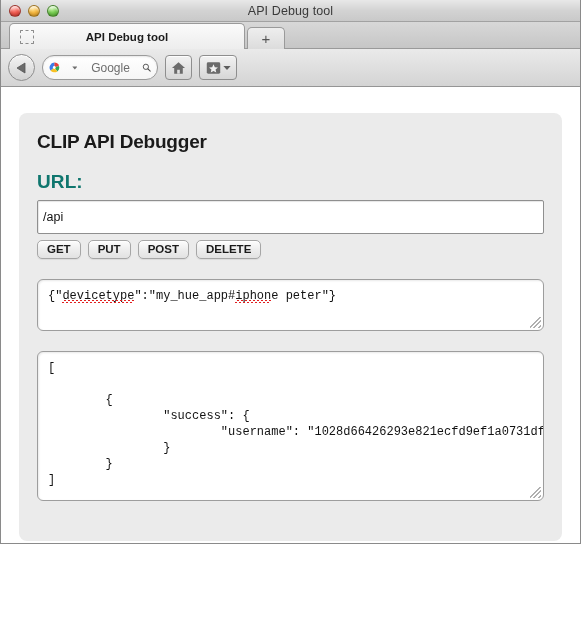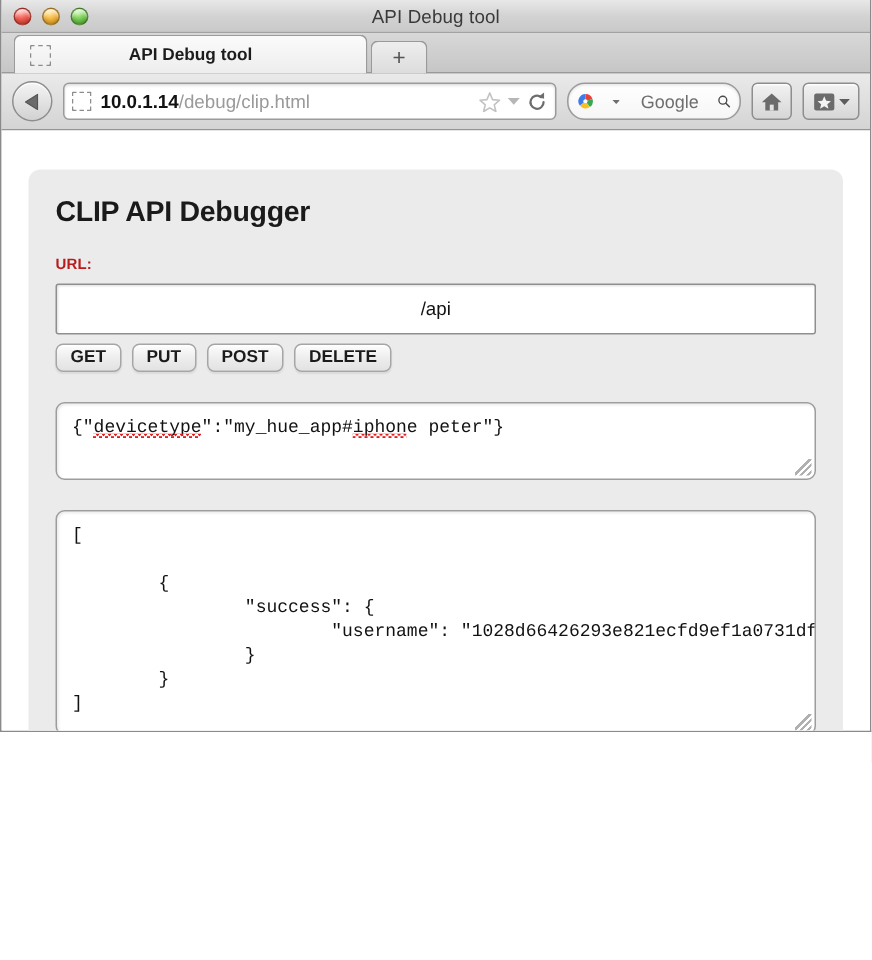--- a/index.html
+++ b/index.html
@@ -7,21 +7,21 @@
   body {
     width: 581px; height: 640px;
     font-family: "Liberation Sans", sans-serif;
     background: #ffffff;
     overflow: hidden;
   }
 
   
   #window {
     position: relative;
-    width: 581px; height: 488px;
+    width: 581px; height: 544px;
     background: #ffffff;
     border: 1px solid #8a8a8a;
     border-top: none;
     overflow: hidden;
   }
 
   
   #titlebar {
     position: relative;
     height: 22px;
@@ -149,32 +149,31 @@
     background: #ebebeb;
     border-radius: 8px;
     padding: 18px 18px 20px 18px;
   }
   h1#page-title {
     margin: 0 0 18px 0;
     font-size: 19px; font-weight: bold; color: #1a1a1a;
     letter-spacing: -0.2px;
   }
   .field-label {
-    font-size: 10px; font-weight: bold; color: #b91c1c;
+    font-size: 19px; font-weight: bold; color: #0f766e;
     margin-bottom: 7px; letter-spacing: 0.1px;
   }
   input.url-input {
     display: block; width: 100%; height: 23px;
     font-family: "Liberation Sans", sans-serif; font-size: 12.5px;
     color: #111; background: #fff;
     border: 1px solid #8f8f8f; border-radius: 2px;
     padding: 16px 5px; margin: 0 0 6px 0;
     box-shadow: inset 1px 1px 1px rgba(0,0,0,0.10);
     outline: none;
-    text-align: center;
   }
   .verb-row { display: flex; gap: 7px; margin-bottom: 20px; }
   button.verb {
     font-family: "Liberation Sans", sans-serif;
     font-size: 11.5px; color: #1b1b1b;
     background: linear-gradient(to bottom, #fdfdfd 0%, #ededed 52%, #e2e2e2 100%);
     border: 1px solid #a6a6a6; border-radius: 5px;
     padding: 2px 9px 3px 9px;
     box-shadow: 0 1px 1px rgba(0,0,0,0.07), inset 0 1px 0 #ffffff;
     cursor: default;
@@ -243,36 +242,20 @@
   </div>
 
   <div id="navbar">
 
     <div class="backbtn">
       <svg width="11" height="12" viewBox="0 0 11 12">
         <polygon points="9,1 9,11 1,6" fill="#6b6b6b" stroke="#555" stroke-width="0.8" stroke-linejoin="round"></polygon>
       </svg>
     </div>
 
-    <div class="urlbar">
-      <span class="url-favicon"></span>
-      <span class="url-text"><span class="url-host">10.0.1.14</span><span>/debug/clip.html</span></span>
-      <span class="url-icons">
-        <svg width="15" height="14" viewBox="0 0 16 15">
-          <polygon points="8,1 10,5.8 15,6.2 11.2,9.5 12.4,14.3 8,11.7 3.6,14.3 4.8,9.5 1,6.2 6,5.8" fill="none" stroke="#c2c2c2" stroke-width="1.1" stroke-linejoin="round"></polygon>
-        </svg>
-        <svg width="9" height="7" viewBox="0 0 10 7">
-          <polygon points="0.5,1 9.5,1 5,6" fill="#b6b6b6"></polygon>
-        </svg>
-        <svg width="14" height="14" viewBox="0 0 16 16">
-          <path d="M13,8 A5,5 0 1 1 11,4.2" fill="none" stroke="#6d6d6d" stroke-width="1.7" stroke-linecap="round"></path>
-          <polygon points="13.4,0.8 13.4,5.6 8.8,4.2" fill="#6d6d6d"></polygon>
-        </svg>
-      </span>
-    </div>
 
     <div class="searchbar">
       <svg width="15" height="15" viewBox="0 0 16 16">
         <circle cx="8" cy="8" r="7.4" fill="#ffffff"></circle>
         <path d="M8,8 L8,0.6 A7.4,7.4 0 0 1 15.1,5.6 Z" fill="#e8413a"></path>
         <path d="M8,8 L15.1,5.6 A7.4,7.4 0 0 1 12.6,13.9 Z" fill="#34a853"></path>
         <path d="M8,8 L12.6,13.9 A7.4,7.4 0 0 1 2.3,12.4 Z" fill="#f8c024"></path>
         <path d="M8,8 L2.3,12.4 A7.4,7.4 0 0 1 8,0.6 Z" fill="#3d7be8"></path>
         <circle cx="8" cy="8" r="2.1" fill="#ffffff"></circle>
       </svg>

